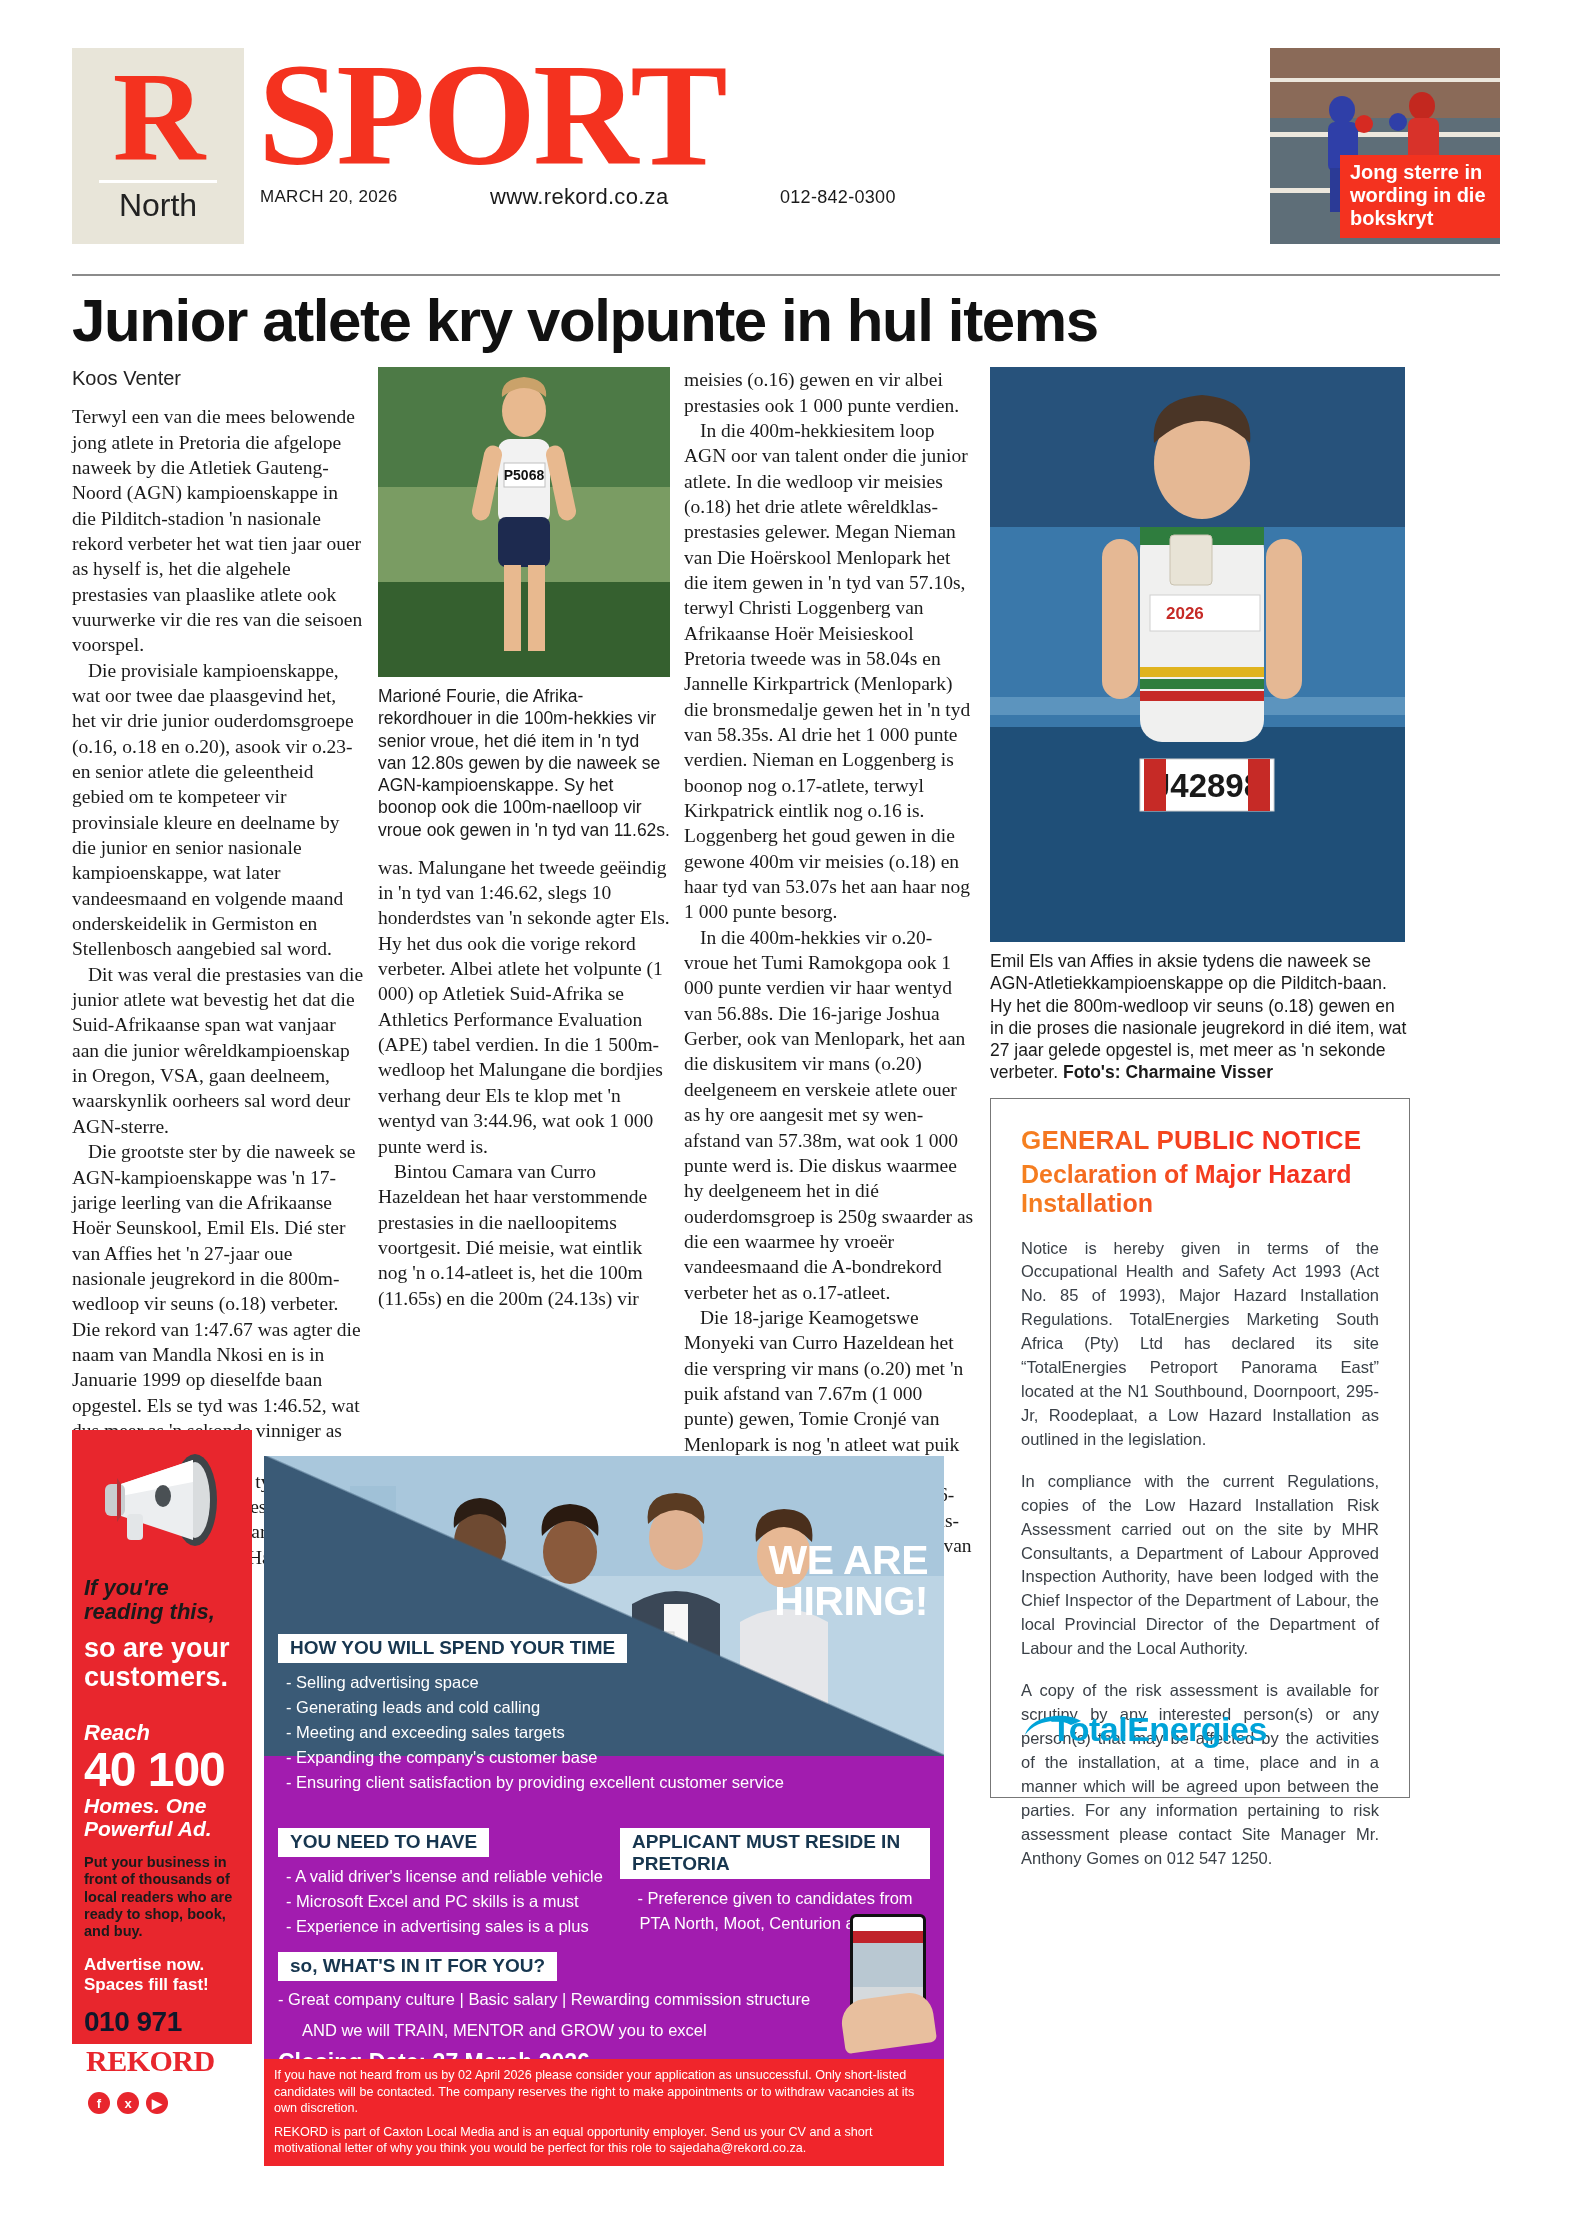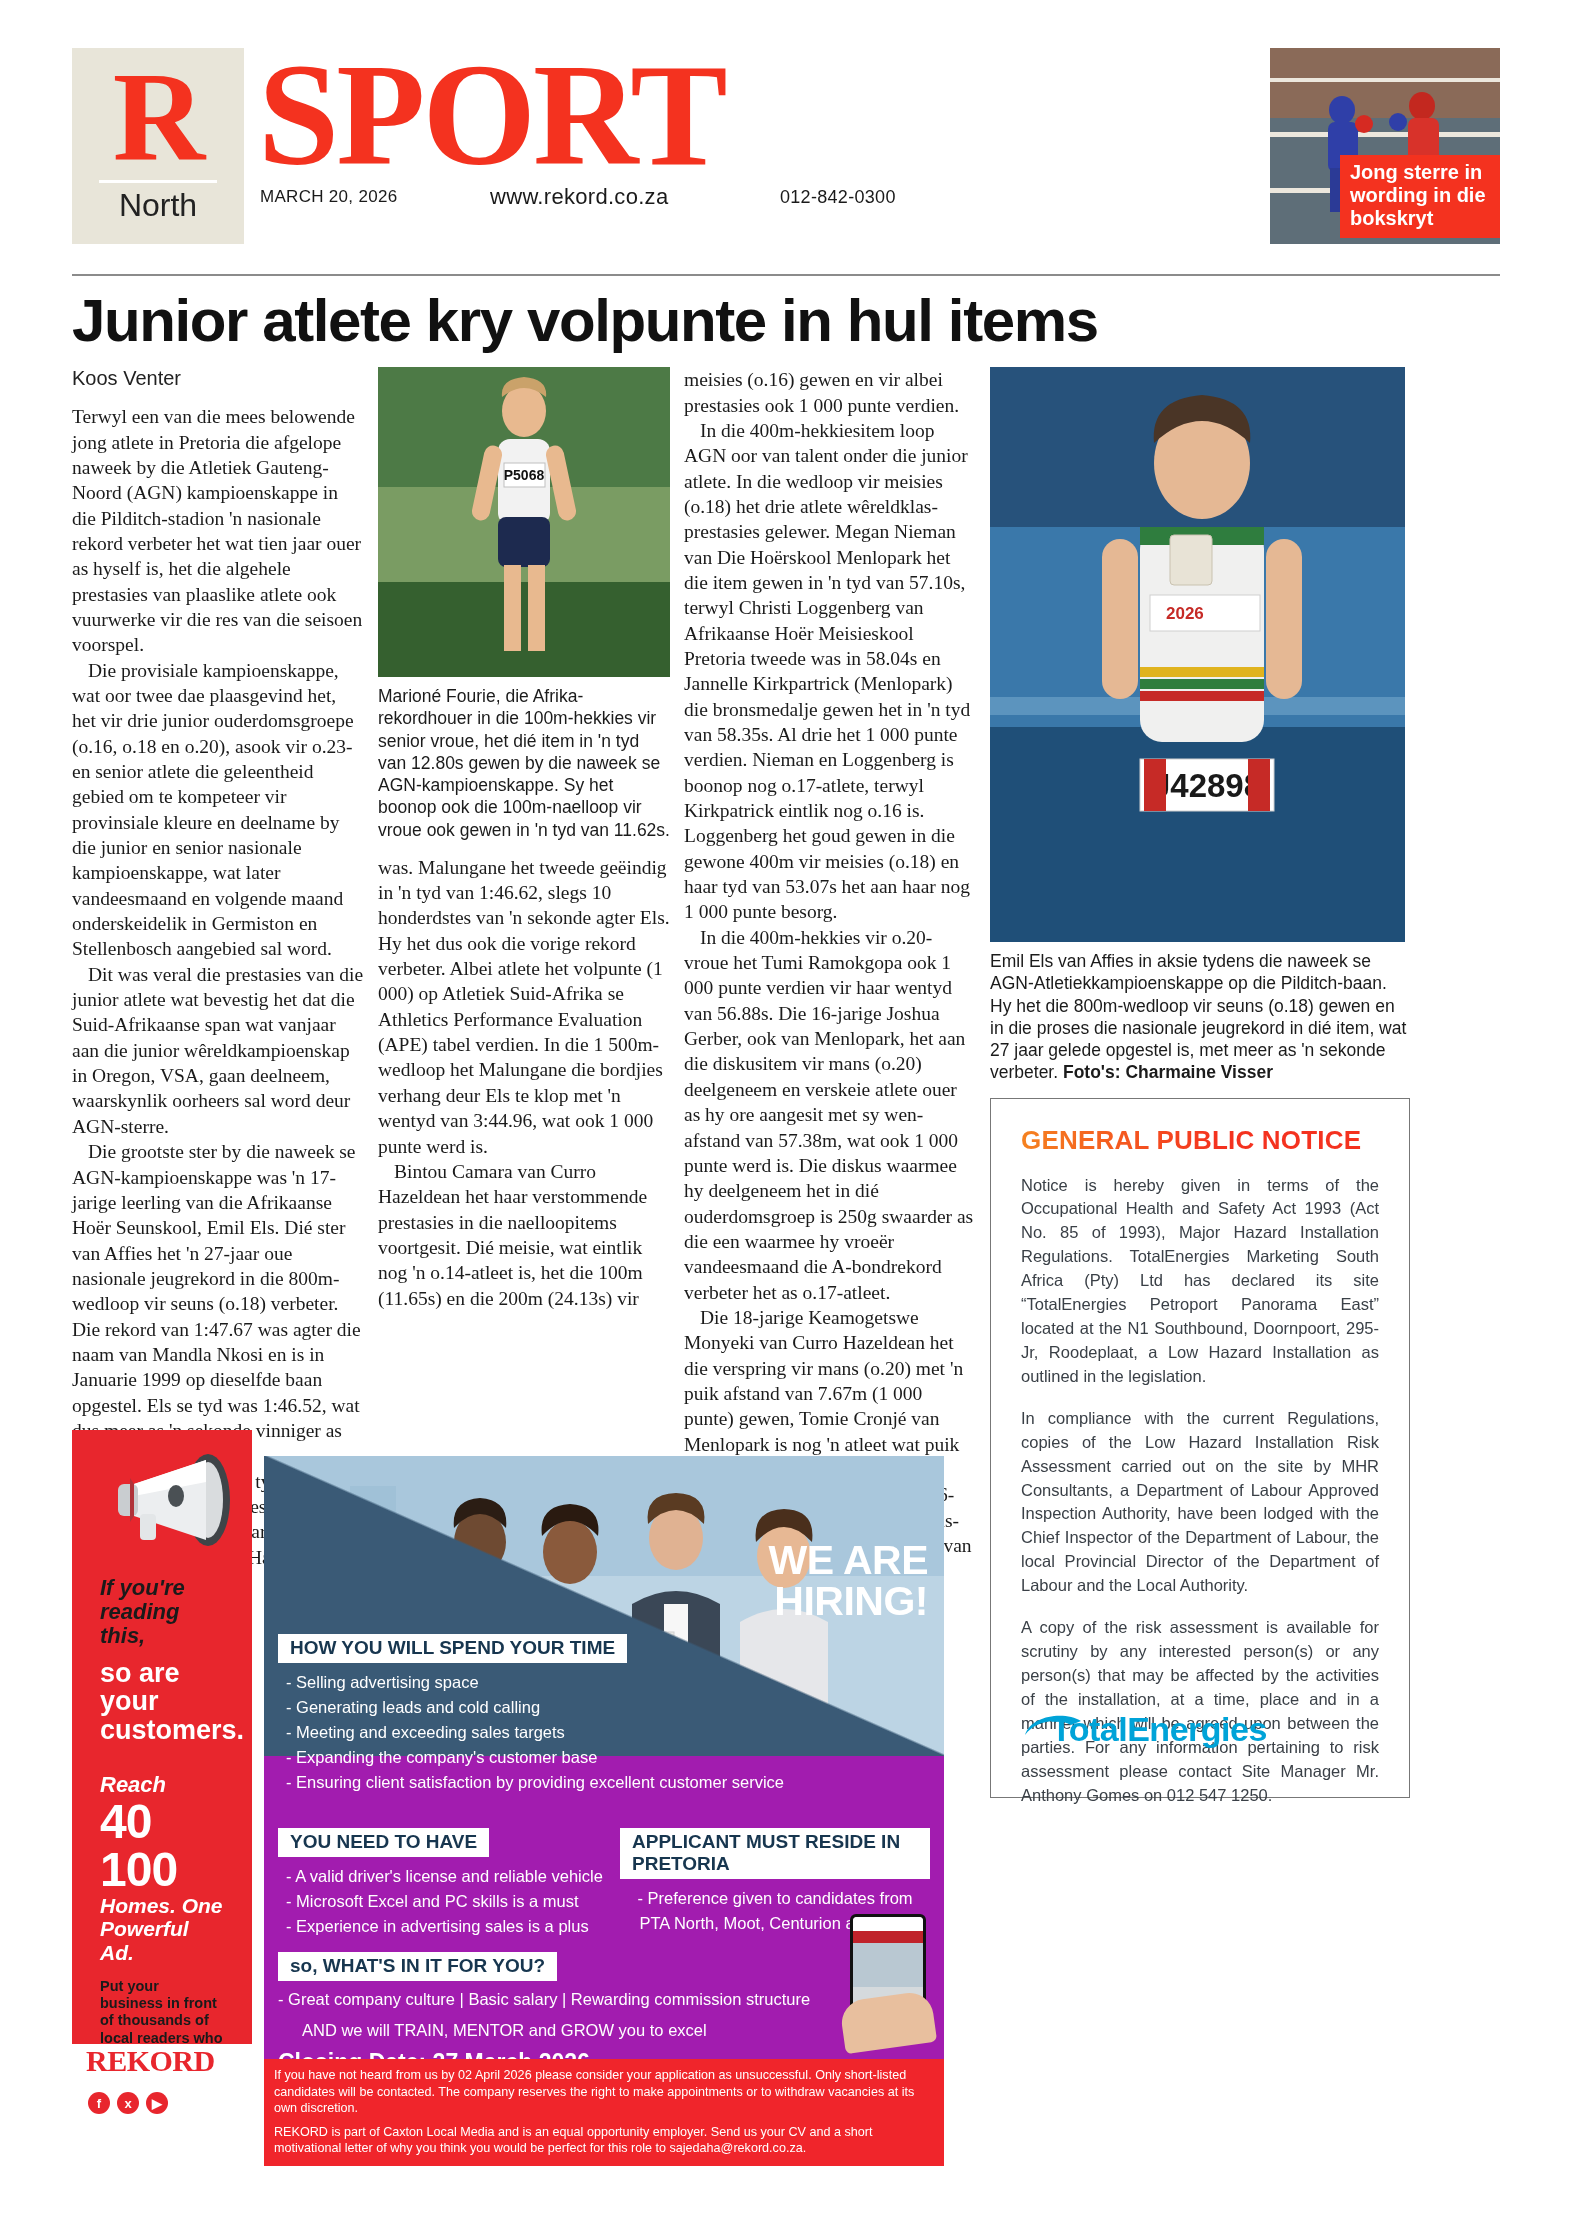--- a/index.html
+++ b/index.html
@@ -118,21 +118,21 @@
   .te-logo {
     position:absolute; left:30px; bottom:24px;
     font-size:34px; font-weight:bold; color:#00a3d8; letter-spacing:-0.5px;
   }
   .te-mark { width:66px; height:34px; margin-bottom:26px; }
 
   
   .ad-left {
     position:absolute; left:72px; top:1382px;
     width:180px; height:710px; background:#e8262d; overflow:hidden;
-    padding:14px 28px;
+    padding:14px 12px;
   }
   .mega { width:150px; height:118px; margin:4px auto 10px auto; display:block; }
   .ad-l1 { color:#1a1a1a; font-weight:bold; font-size:22px; line-height:1.1; font-style:italic; margin-bottom:10px;}
   .ad-l2 { color:#fff; font-weight:bold; font-size:27px; line-height:1.06; margin-bottom:28px; }
   .ad-l3 { color:#fff; font-weight:bold; font-style:italic; font-size:22px; }
   .ad-big { color:#fff; font-weight:bold; font-size:48px; line-height:1.0; letter-spacing:-1px;}
   .ad-l4 { color:#fff; font-weight:bold; font-style:italic; font-size:21px; line-height:1.1; margin-bottom:14px;}
   .ad-small { color:#1a1a1a; font-weight:bold; font-size:14.5px; line-height:1.2; margin-bottom:14px;}
   .ad-adv { color:#fff; font-weight:bold; font-size:17px; line-height:1.2; margin-bottom:10px;}
   .ad-tel { color:#0f172a; font-weight:bold; font-size:28px; letter-spacing:-0.5px;}
@@ -321,20 +321,21 @@
           <rect x="154" y="392" width="22" height="52" fill="#c62a26"></rect>
           <rect x="258" y="392" width="22" height="52" fill="#c62a26"></rect>
         </svg>
       </div>
       <div class="cap" style="margin-top:8px;">
         <span>Emil Els van Affies in aksie tydens die naweek se AGN-Atletiekkampioenskappe op die Pilditch-baan. Hy het die 800m-wedloop vir seuns (o.18) gewen en in die proses die nasionale jeugrekord in dié item, wat 27 jaar gelede opgestel is, met meer as 'n sekonde verbeter. </span><b>Foto's: Charmaine Visser</b>
       </div>
 
       <div class="notice">
         <h1>GENERAL PUBLIC NOTICE</h1>
+        <h2>Declaration of Major Hazard Installation</h2>
         <p>Notice is hereby given in terms of the Occupational Health and Safety Act 1993 (Act No. 85 of 1993), Major Hazard Installation Regulations. TotalEnergies Marketing South Africa (Pty) Ltd has declared its site “TotalEnergies Petroport Panorama East” located at the N1 Southbound, Doornpoort, 295-Jr, Roodeplaat, a Low Hazard Installation as outlined in the legislation.</p>
         <p>In compliance with the current Regulations, copies of the Low Hazard Installation Risk Assessment carried out on the site by MHR Consultants, a Department of Labour Approved Inspection Authority, have been lodged with the Chief Inspector of the Department of Labour, the local Provincial Director of the Department of Labour and the Local Authority.</p>
         <p>A copy of the risk assessment is available for scrutiny by any interested person(s) or any person(s) that may be affected by the activities of the installation, at a time, place and in a manner which will be agreed upon between the parties. For any information pertaining to risk assessment please contact Site Manager Mr. Anthony Gomes on 012 547 1250.</p>
         <div style="position:absolute; left:30px; bottom:24px;">
           <svg class="te-mark" viewBox="0 0 66 34">
             <path d="M4 26 C10 6, 44 2, 60 12 L50 16 C36 8, 14 12, 4 26 Z" fill="#00a3d8"></path>
           </svg>
           <div class="te-logo">TotalEnergies</div>
         </div>
       </div>

